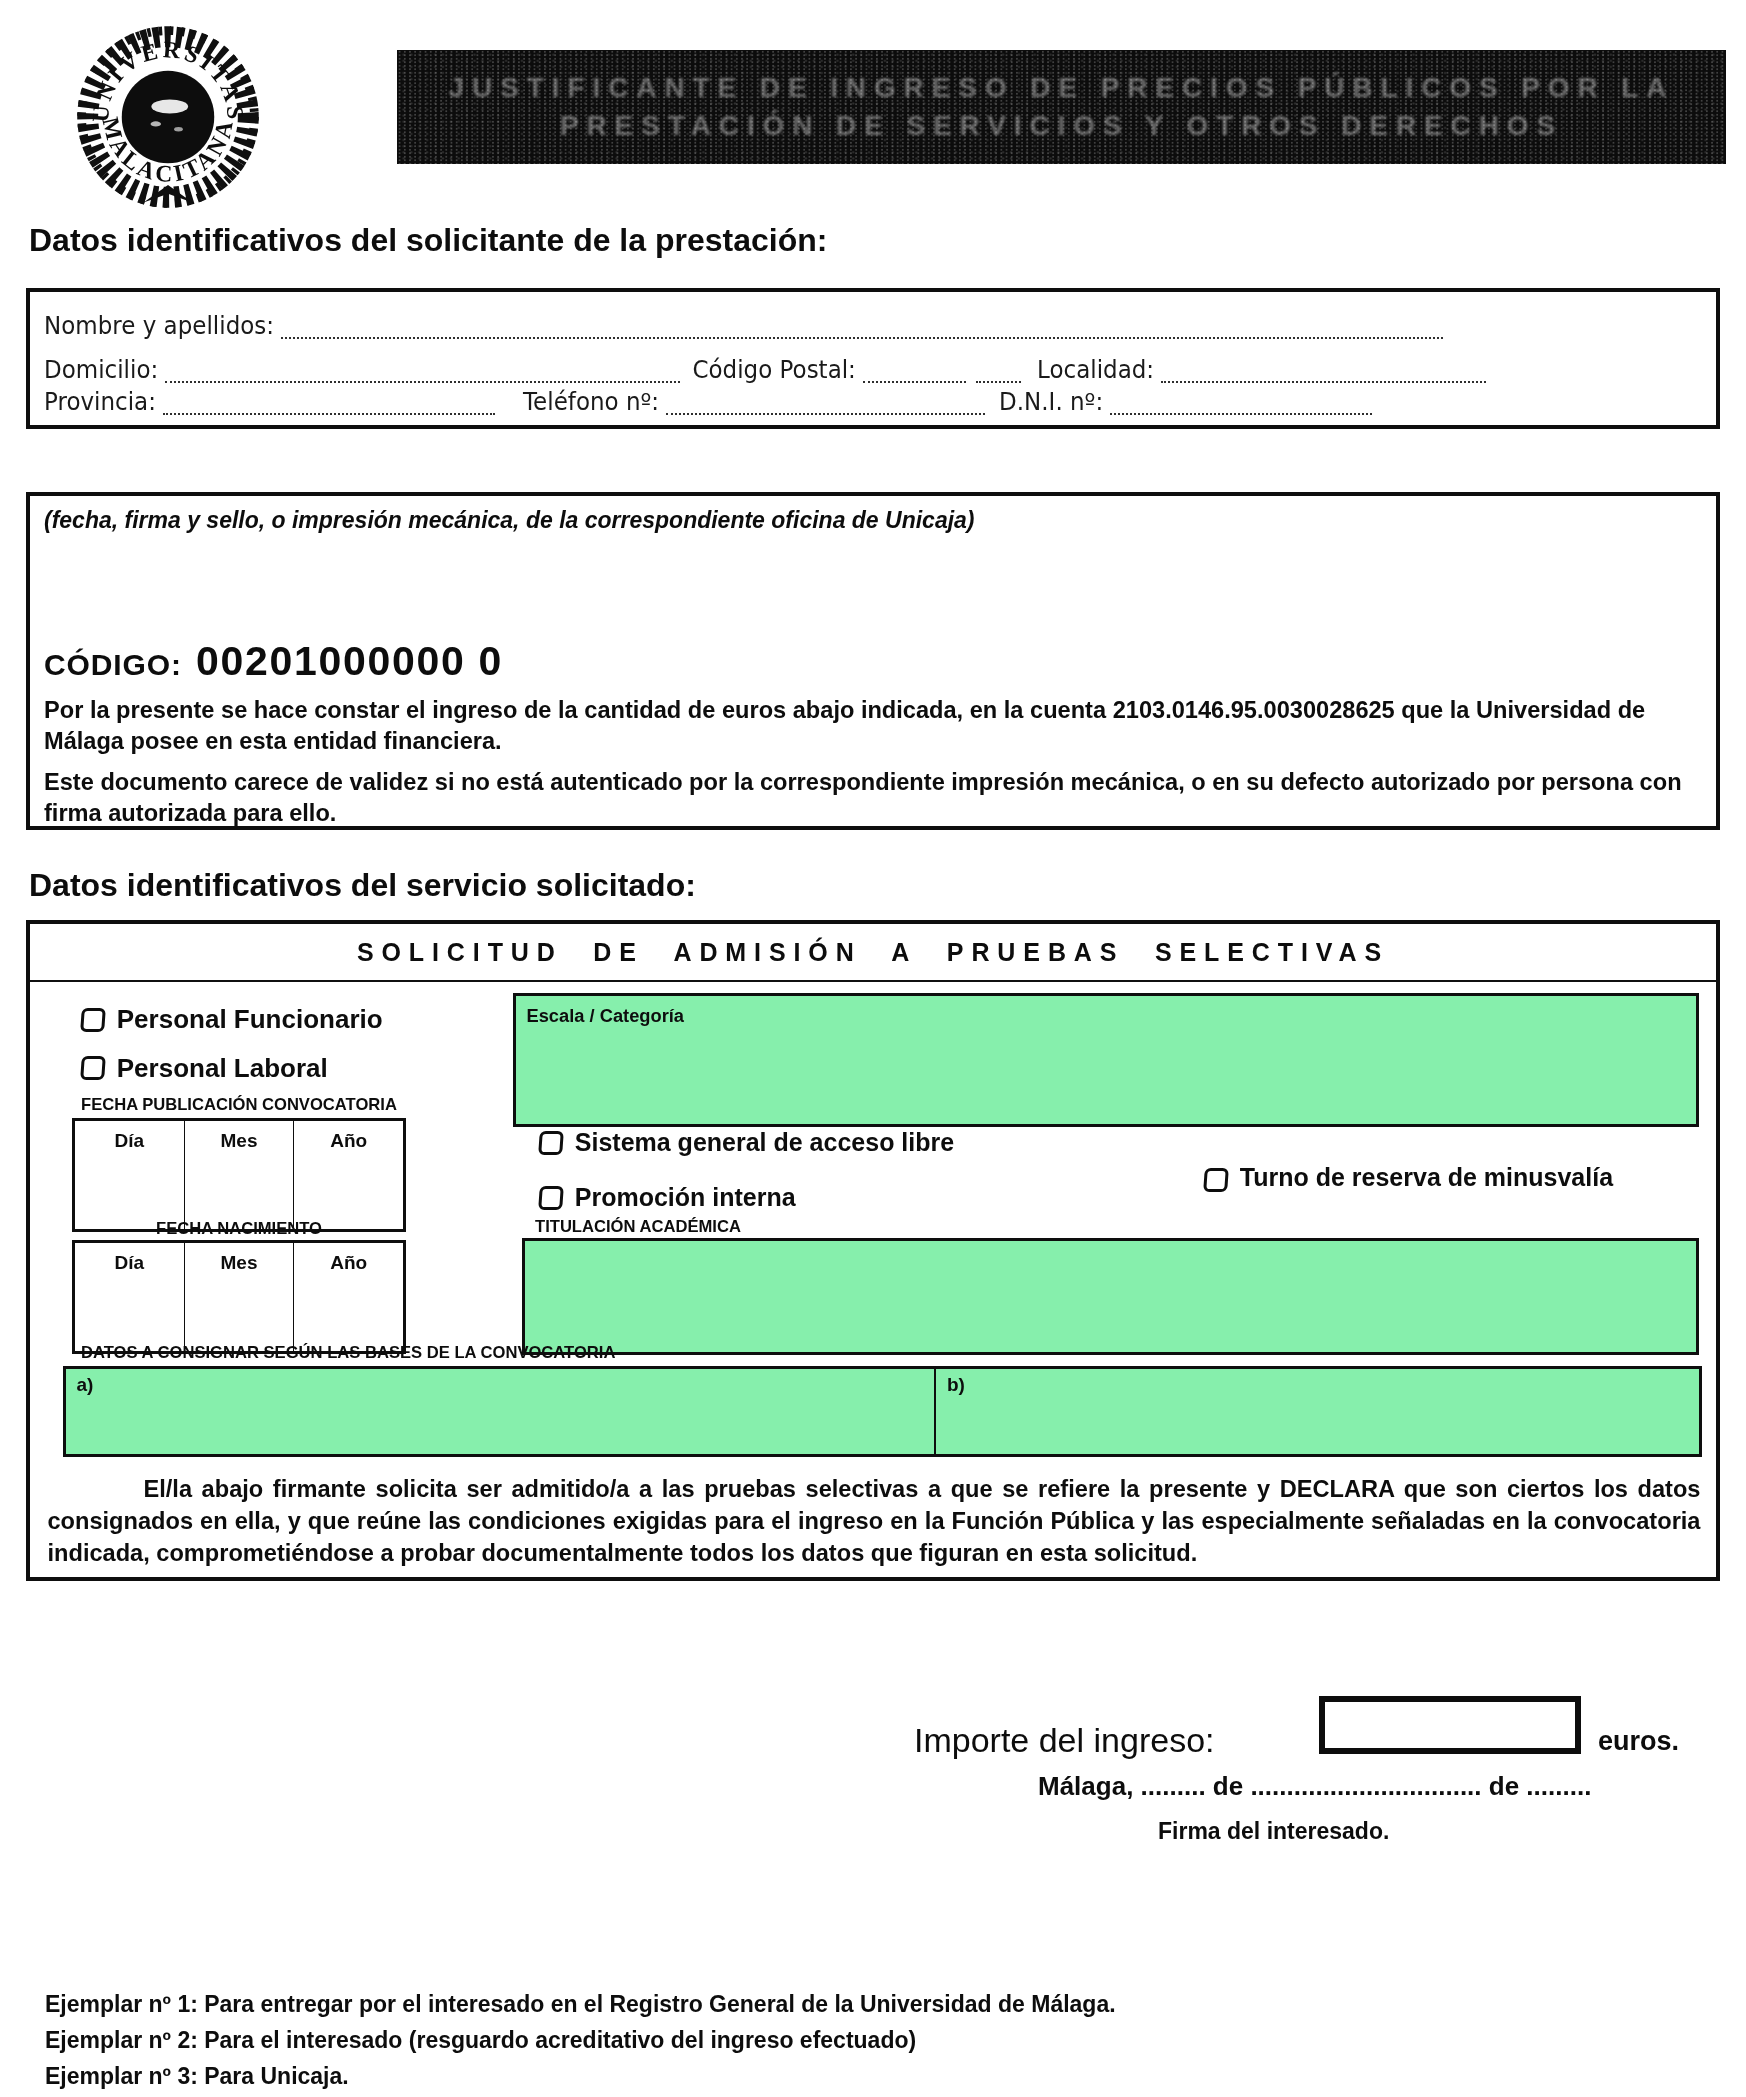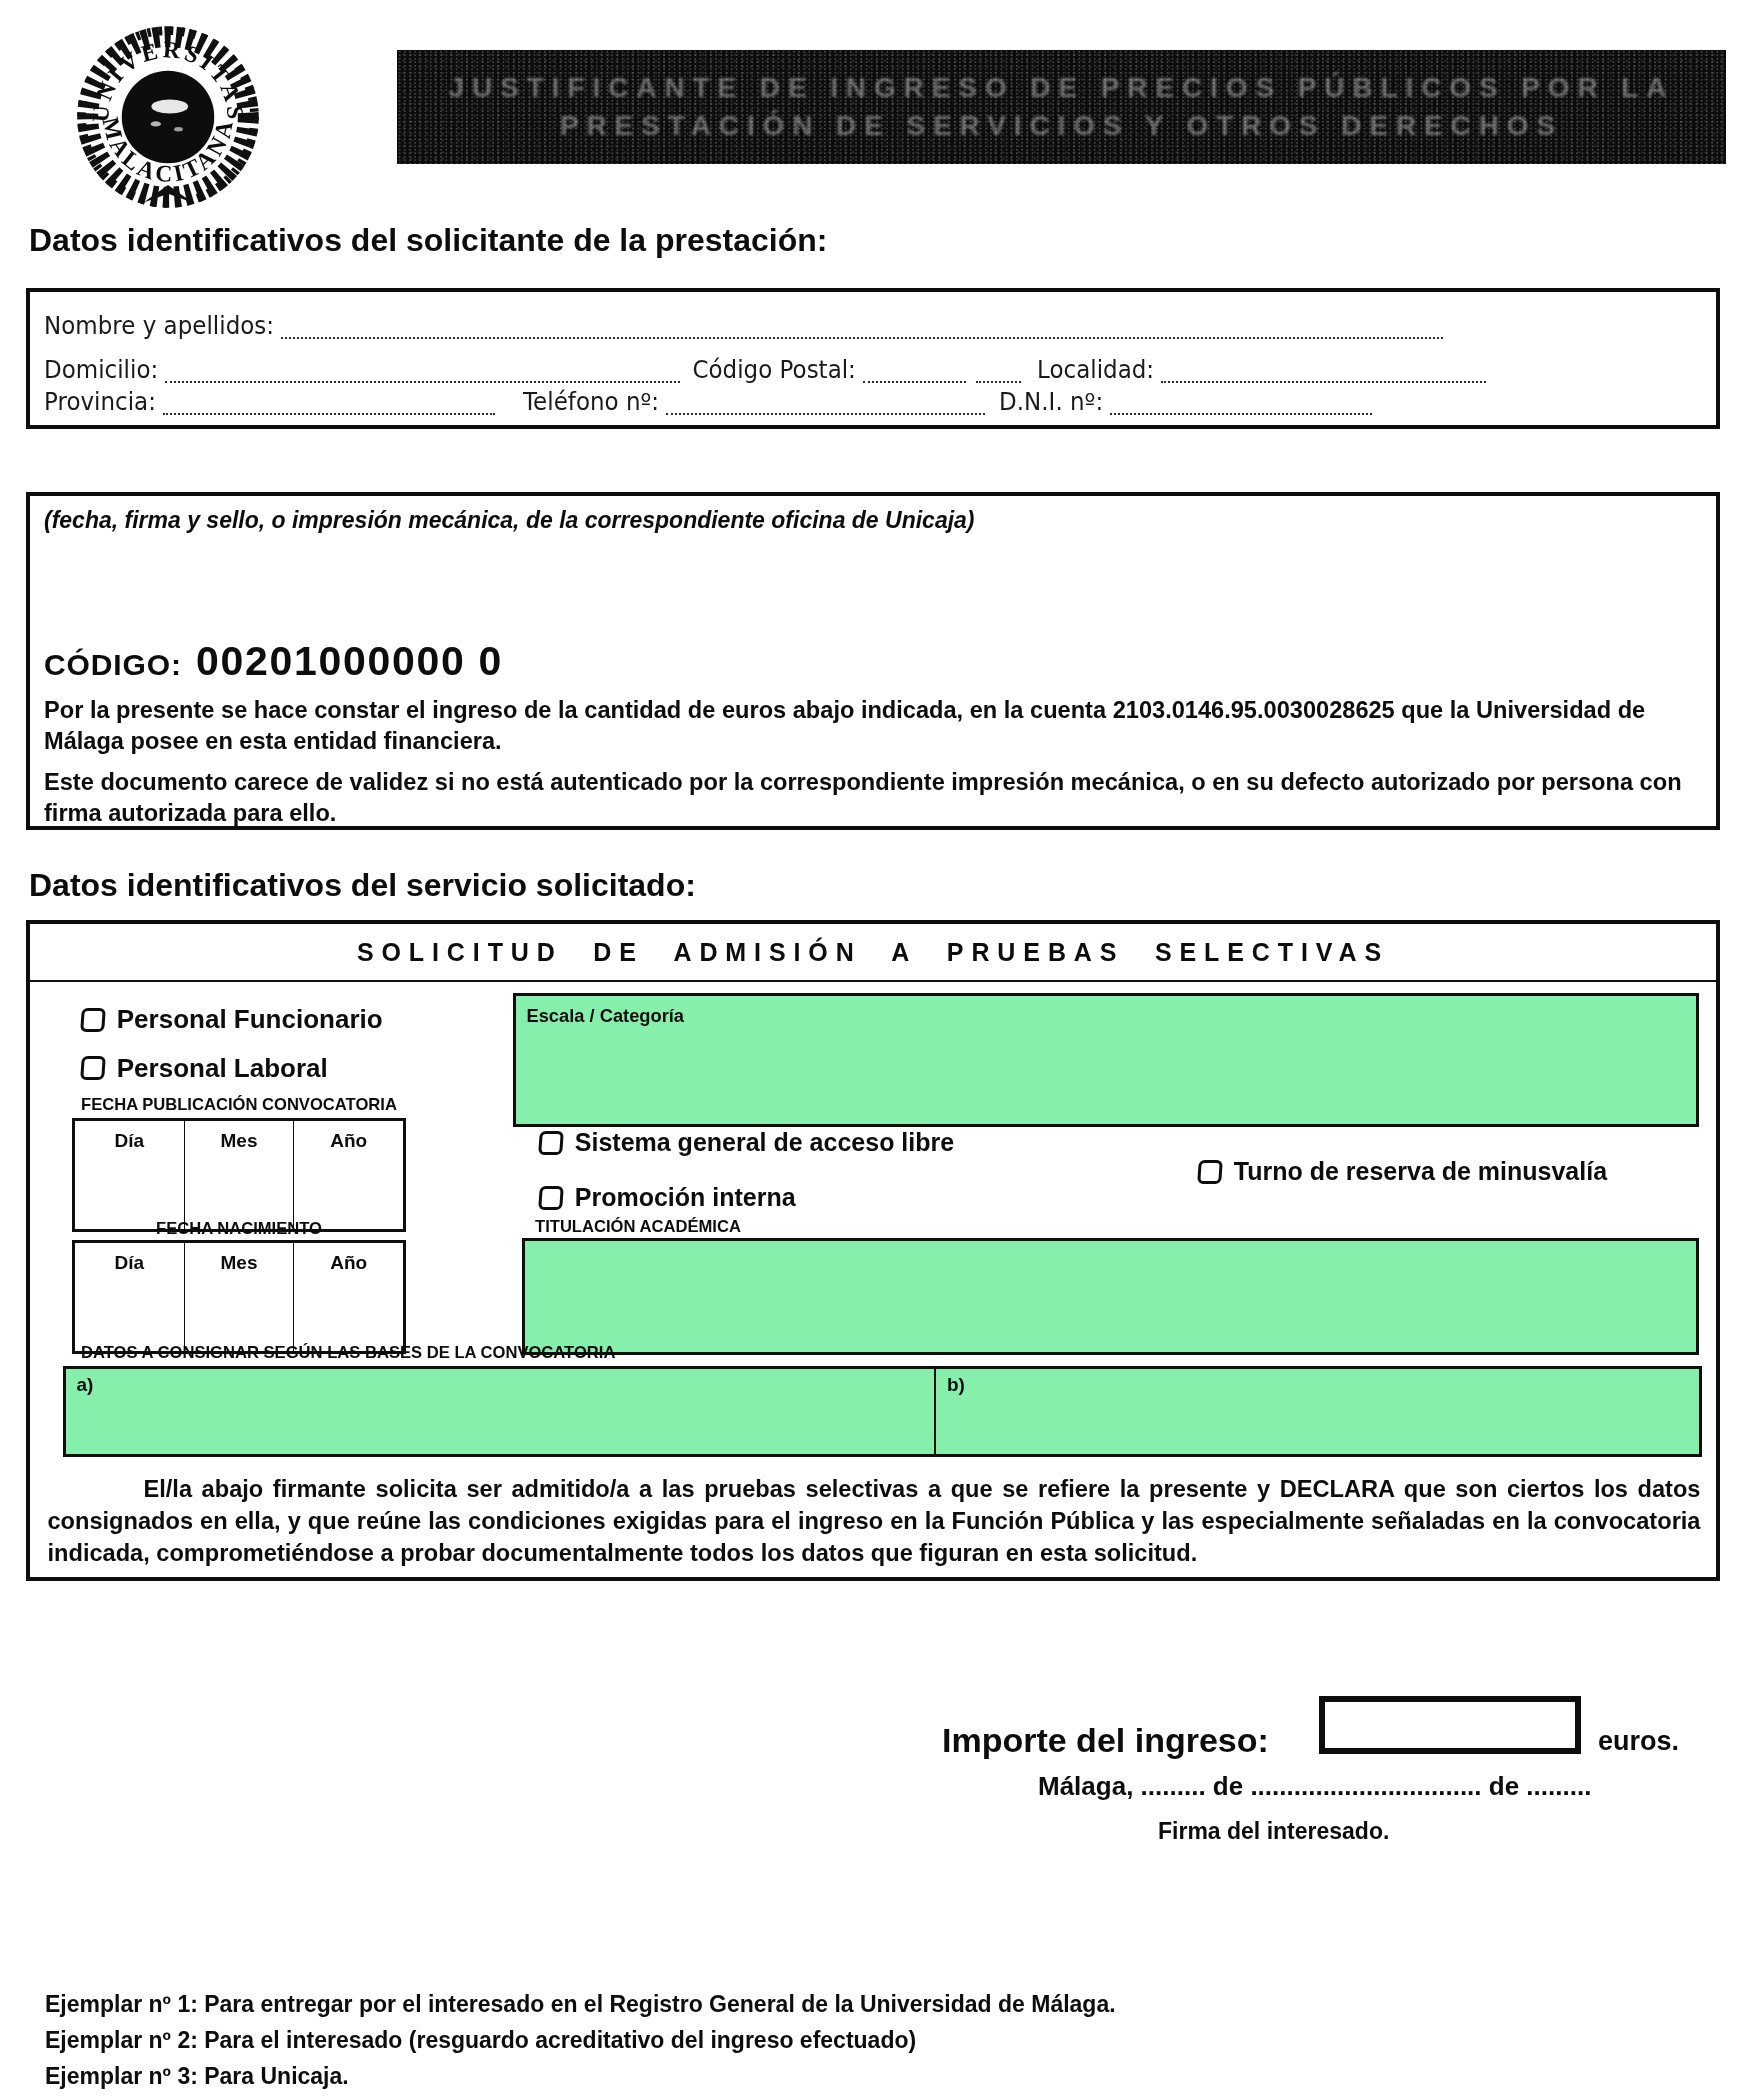--- a/index.html
+++ b/index.html
@@ -49,21 +49,21 @@
   .inbox{position:absolute;border:3.5px solid #0e0e0e;box-sizing:border-box;background:#86efac;}
   .inbox .inlabel{font-size:18.3px;font-weight:bold;padding:8.7px 10.5px;display:inline-block;}
   .tinylabel{position:absolute;font-size:16.6px;font-weight:bold;letter-spacing:0;white-space:nowrap;}
   .dtable{position:absolute;border:3.5px solid #0e0e0e;box-sizing:border-box;display:flex;background:#fff;}
   .dcol{flex:1 1 0;border-right:1.7px solid #0e0e0e;display:flex;justify-content:center;}
   .dcol:last-child{border-right:none;}
   .dhead{font-size:19px;font-weight:bold;margin-top:8.7px;}
   .abcell{padding:5.2px 10.5px;font-size:19px;font-weight:bold;box-sizing:border-box;}
   .declaracion{position:absolute;left:17.5px;width:1653px;font-size:23.6px;font-weight:bold;line-height:32px;text-align:justify;text-indent:96px;}
   
-  .importe-label{position:absolute;left:942px;top:1721px;font-size:34px;font-weight:bold;white-space:nowrap;text-align:center;}
+  .importe-label{position:absolute;left:914px;top:1721px;font-size:34px;font-weight:normal;white-space:nowrap;text-align:center;}
   .importe-box{position:absolute;left:1319px;top:1696px;width:262px;height:58px;border:6.1px solid #0d0d0d;box-sizing:border-box;background:#fff;}
   .euros{position:absolute;left:1598px;top:1726px;font-size:27px;font-weight:bold;}
   .fecha-linea{position:absolute;left:1038px;top:1771px;font-size:26px;font-weight:bold;white-space:nowrap;}
   .firma{position:absolute;left:1158px;top:1818px;font-size:23px;font-weight:bold;}
   .ejemplares{position:absolute;left:45px;top:1986px;}
   .ejemplares div{font-size:23px;font-weight:bold;line-height:36px;white-space:nowrap;}
 </style>
 </head>
 <body>
 
@@ -170,21 +170,21 @@
     </div>
 
     <div class="cbrow" style="position:absolute;left:509px;top:204px;margin:0;">
       <span class="cb"></span>
       <span class="cblabel" style="font-size:25px;">Sistema general de acceso libre</span>
     </div>
     <div class="cbrow" style="position:absolute;left:509px;top:259px;margin:0;">
       <span class="cb"></span>
       <span class="cblabel" style="font-size:25px;">Promoción interna</span>
     </div>
-    <div class="cbrow" style="position:absolute;left:1164px;top:229px;margin:4px;">
+    <div class="cbrow" style="position:absolute;left:1164px;top:229px;margin:10px;align-items:flex-end;">
       <span class="cb"></span>
       <span class="cblabel" style="font-size:25px;">Turno de reserva de minusvalía</span>
     </div>
 
     <div class="tinylabel" style="left:42px;top:295px;width:334px;text-align:center;">FECHA NACIMIENTO</div>
 
     <div class="dtable" style="left:42px;top:316px;width:334px;height:114px;">
       <div class="dcol">
           <span class="dhead">Día</span>
         </div>

